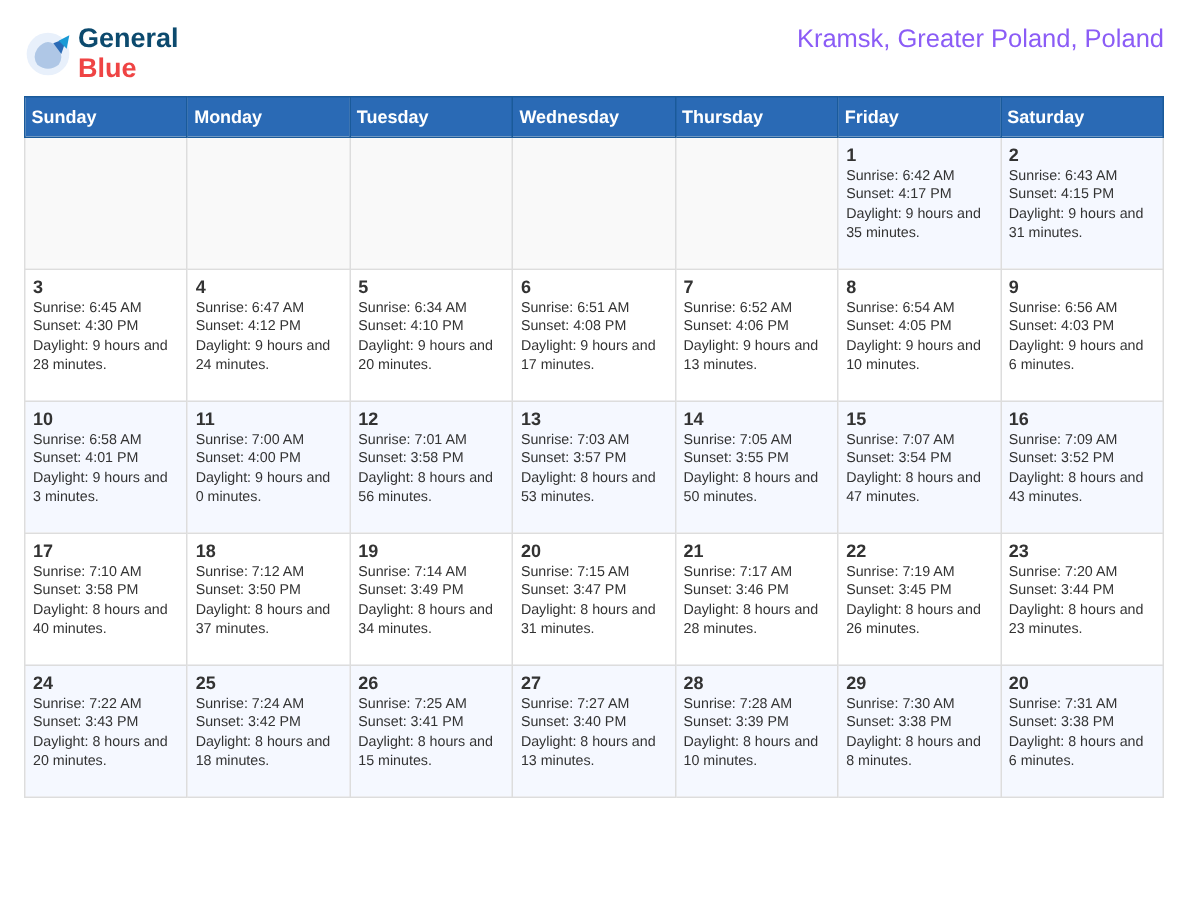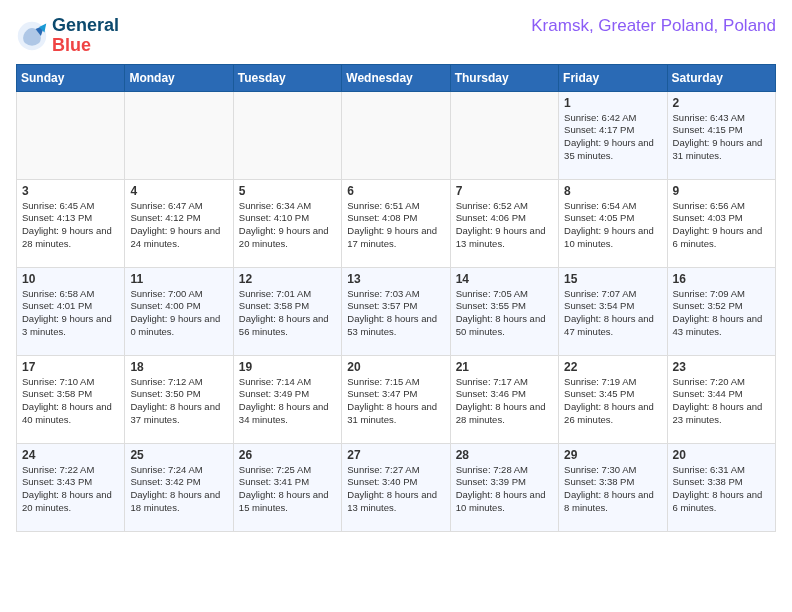--- a/index.html
+++ b/index.html
@@ -140,21 +140,21 @@
           <span class="day-num">2</span>
           <div class="day-info">Sunrise: 6:43 AM
 Sunset: 4:15 PM
 Daylight: 9 hours and 31 minutes.</div>
         </td>
       </tr>
       <tr>
         <td>
           <span class="day-num">3</span>
           <div class="day-info">Sunrise: 6:45 AM
-Sunset: 4:13 PM
+Sunset: 4:30 PM
 Daylight: 9 hours and 28 minutes.</div>
         </td>
         <td>
           <span class="day-num">4</span>
           <div class="day-info">Sunrise: 6:47 AM
 Sunset: 4:12 PM
 Daylight: 9 hours and 24 minutes.</div>
         </td>
         <td>
           <span class="day-num">5</span>
@@ -307,19 +307,19 @@
 Daylight: 8 hours and 10 minutes.</div>
         </td>
         <td>
           <span class="day-num">29</span>
           <div class="day-info">Sunrise: 7:30 AM
 Sunset: 3:38 PM
 Daylight: 8 hours and 8 minutes.</div>
         </td>
         <td>
           <span class="day-num">20</span>
-          <div class="day-info">Sunrise: 6:31 AM
+          <div class="day-info">Sunrise: 7:31 AM
 Sunset: 3:38 PM
 Daylight: 8 hours and 6 minutes.</div>
         </td>
       </tr>
     </tbody>
 </table>
 
 </body></html>

